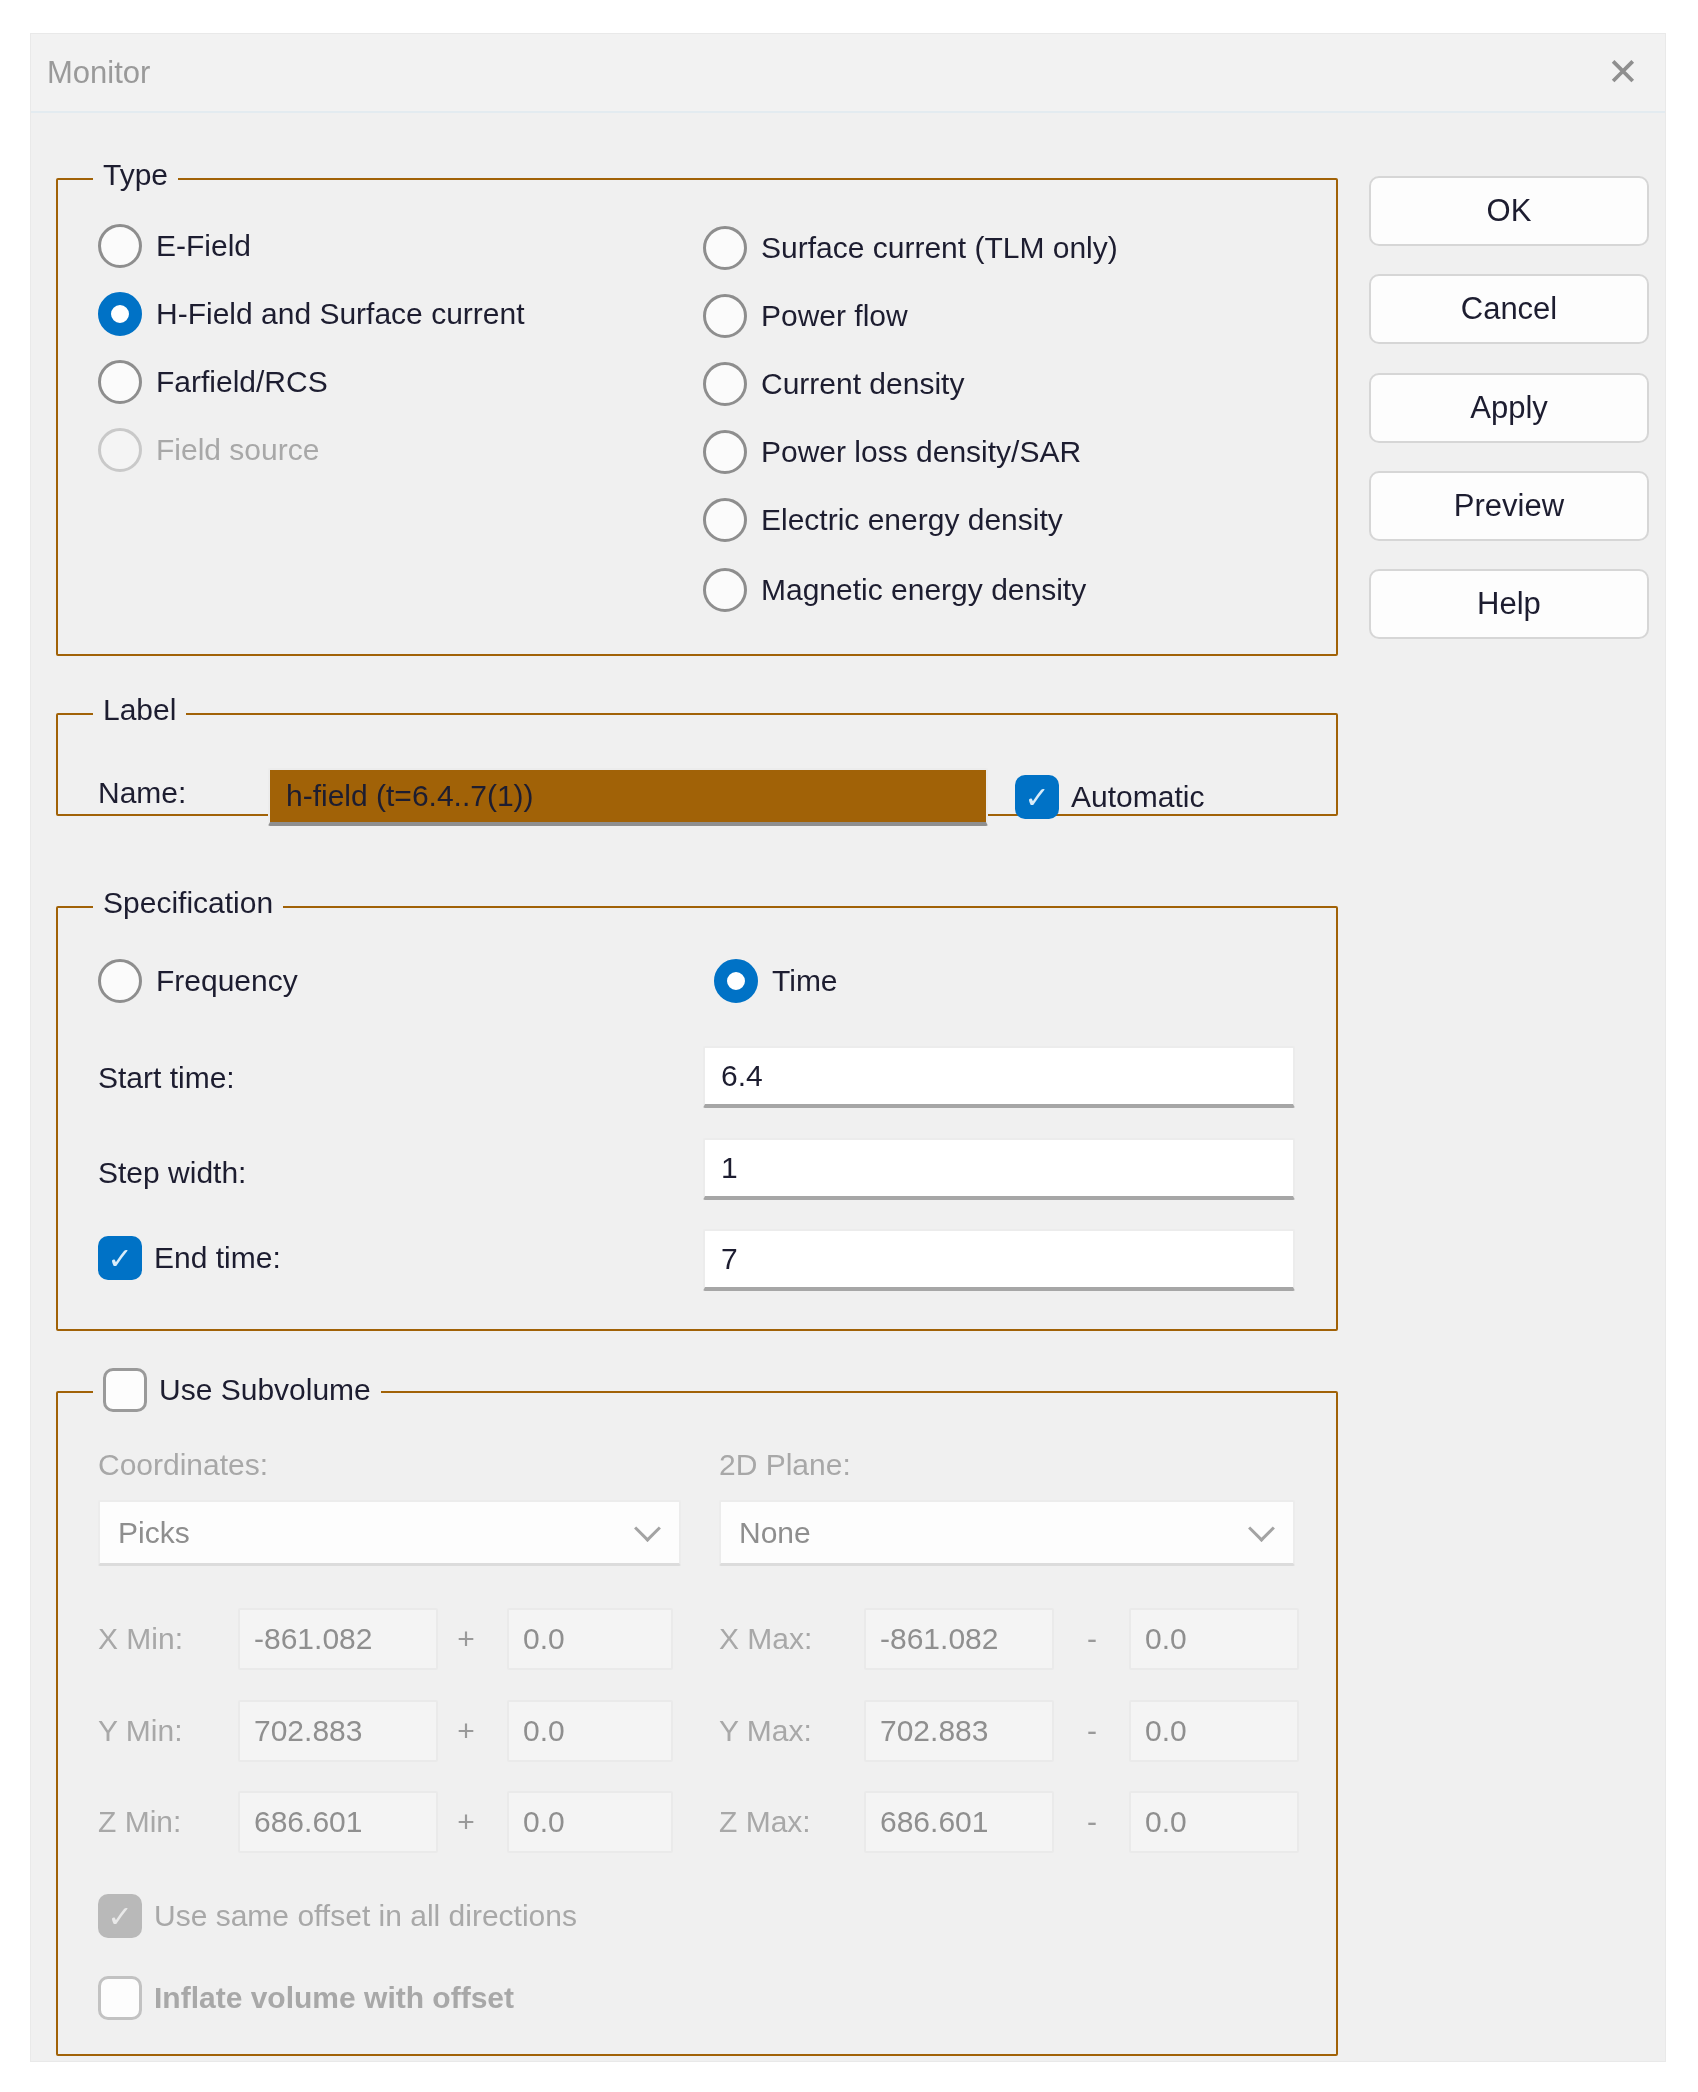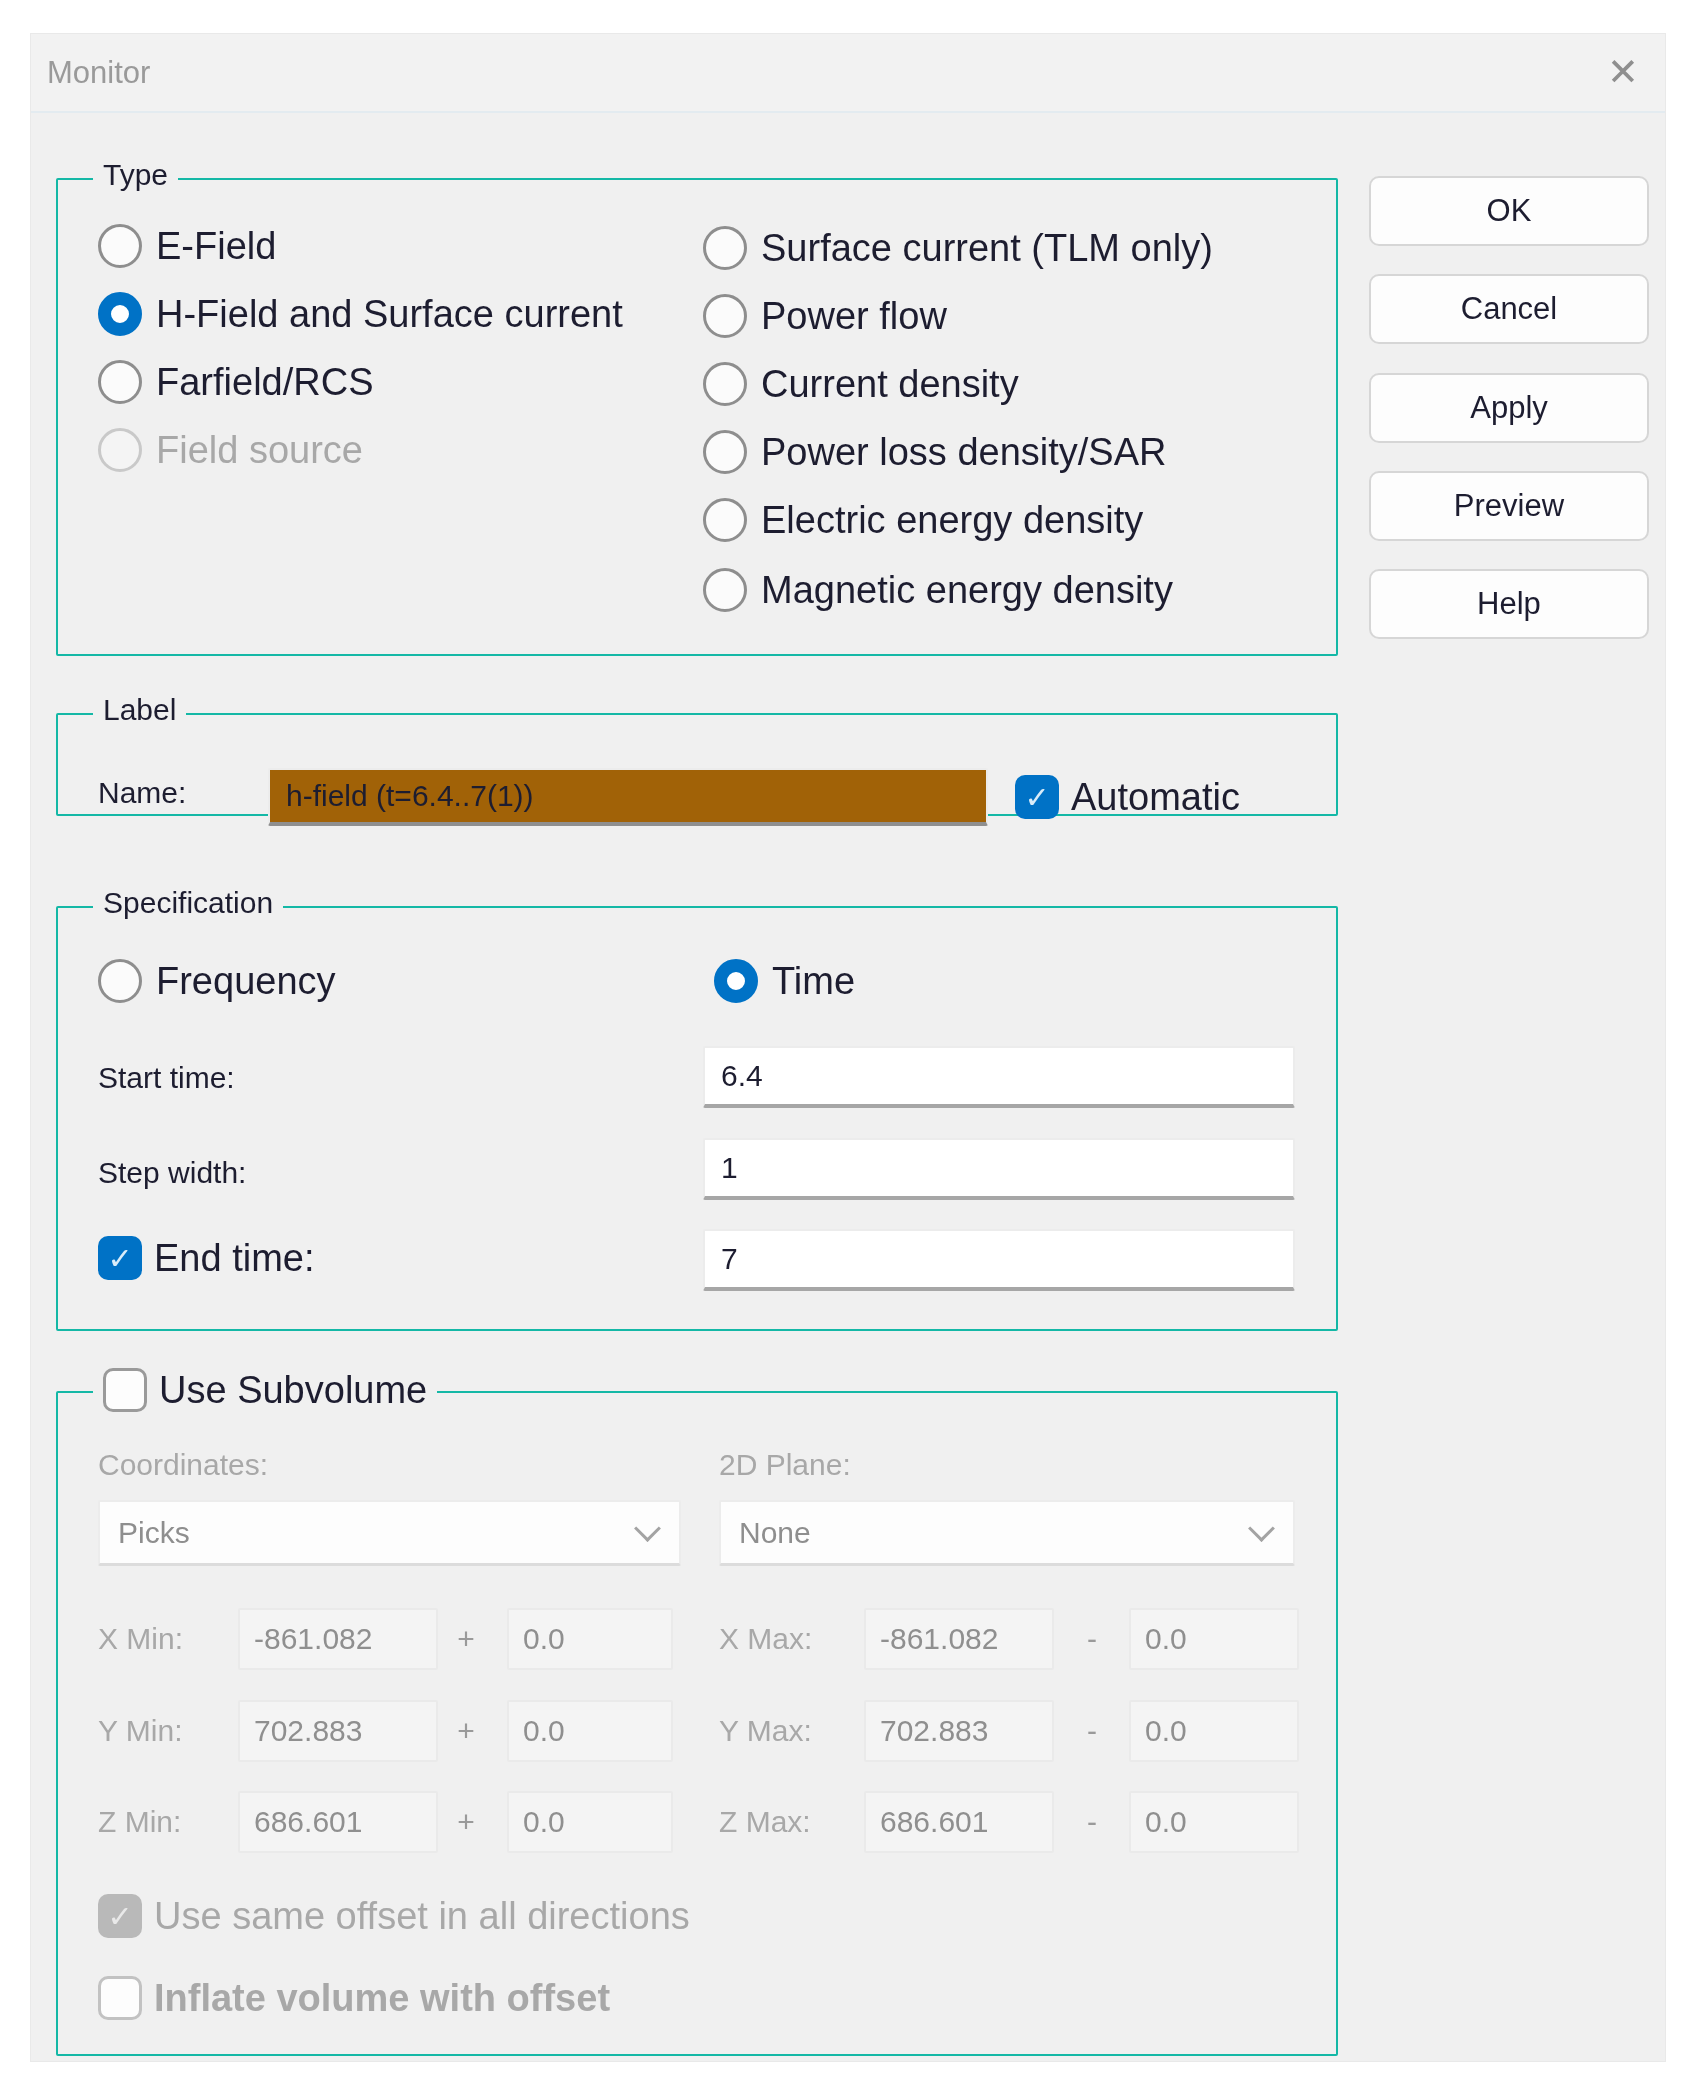--- a/index.html
+++ b/index.html
@@ -17,36 +17,36 @@
   }
   .title-text{
     position:absolute;left:16px;top:0;height:77px;display:flex;align-items:center;
     font-size:31px;color:#9a9a9a;
   }
   .close-btn{
     position:absolute;right:14px;top:10px;width:56px;height:56px;display:flex;
     align-items:center;justify-content:center;font-size:38px;color:#8f8f8f;cursor:default;
   }
   .group{
-    position:absolute;border:2px solid #14b8a6;border-radius:2px;box-sizing:border-box;
+    position:absolute;border:2px solid #a16207;border-radius:2px;box-sizing:border-box;
   }
   .group-label{
     position:absolute;top:-22px;left:35px;background:#f0f0f0;padding:0 10px;
     font-size:30px;color:#1d1d30;white-space:nowrap;
   }
   .opt{
     position:absolute;display:flex;align-items:center;height:44px;white-space:nowrap;
   }
   .radio{
     width:44px;height:44px;border-radius:50%;border:3px solid #8e8e8e;background:#fbfbfb;
     box-sizing:border-box;flex:none;
   }
   .opt.selected .radio{border:13px solid #0072c6;background:#ffffff;}
   .opt.disabled .radio{border-color:#c9c9c9;background:#f4f4f4;}
-  .opt-label{margin-left:14px;font-size:38px;color:#1d1d30;}
+  .opt-label{margin-left:14px;font-size:30px;color:#1d1d30;}
   .opt.disabled .opt-label{color:#a8a8a8;}
   .checkbox{
     width:44px;height:44px;border-radius:10px;box-sizing:border-box;flex:none;
     display:flex;align-items:center;justify-content:center;font-size:30px;font-weight:bold;
   }
   .checkbox.checked{background:#0072c6;color:#d9ecf9;}
   .checkbox.unchecked{background:#fdfdfd;border:3px solid #9a9a9a;color:transparent;}
   .checkbox.dis-checked{background:#b9b9b9;color:#e9e9e9;}
   .checkbox.dis-unchecked{background:#fdfdfd;border:3px solid #c2c2c2;color:transparent;}
   .check-row{position:absolute;display:flex;align-items:center;white-space:nowrap;}

